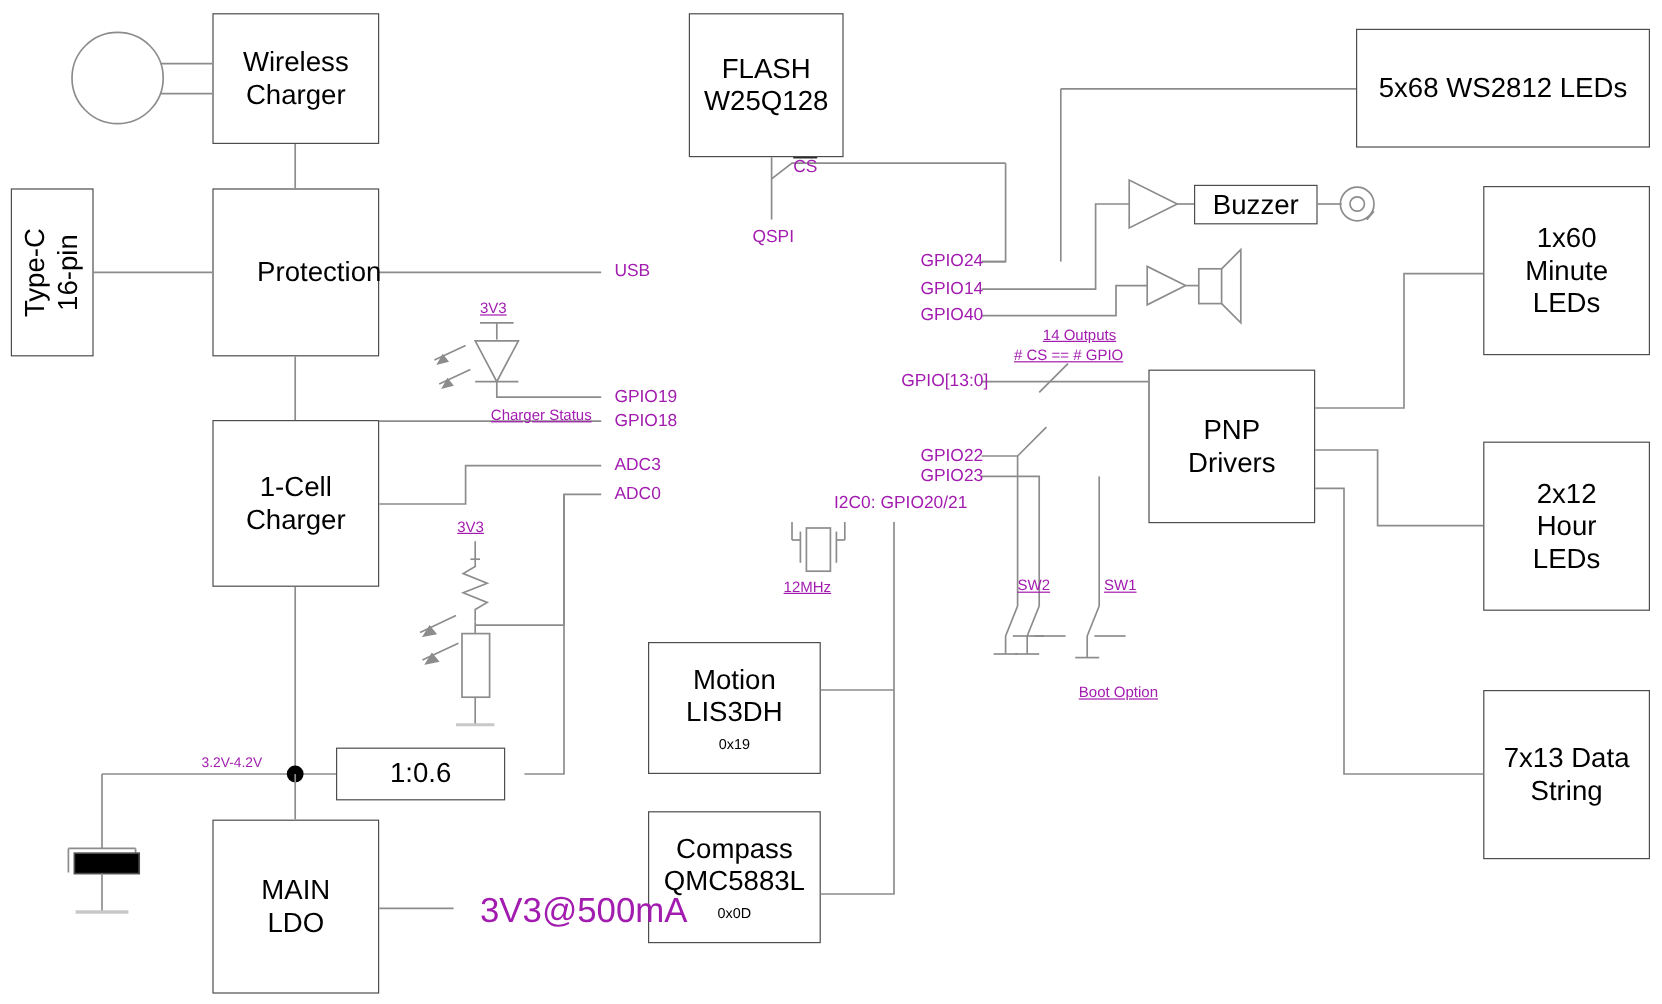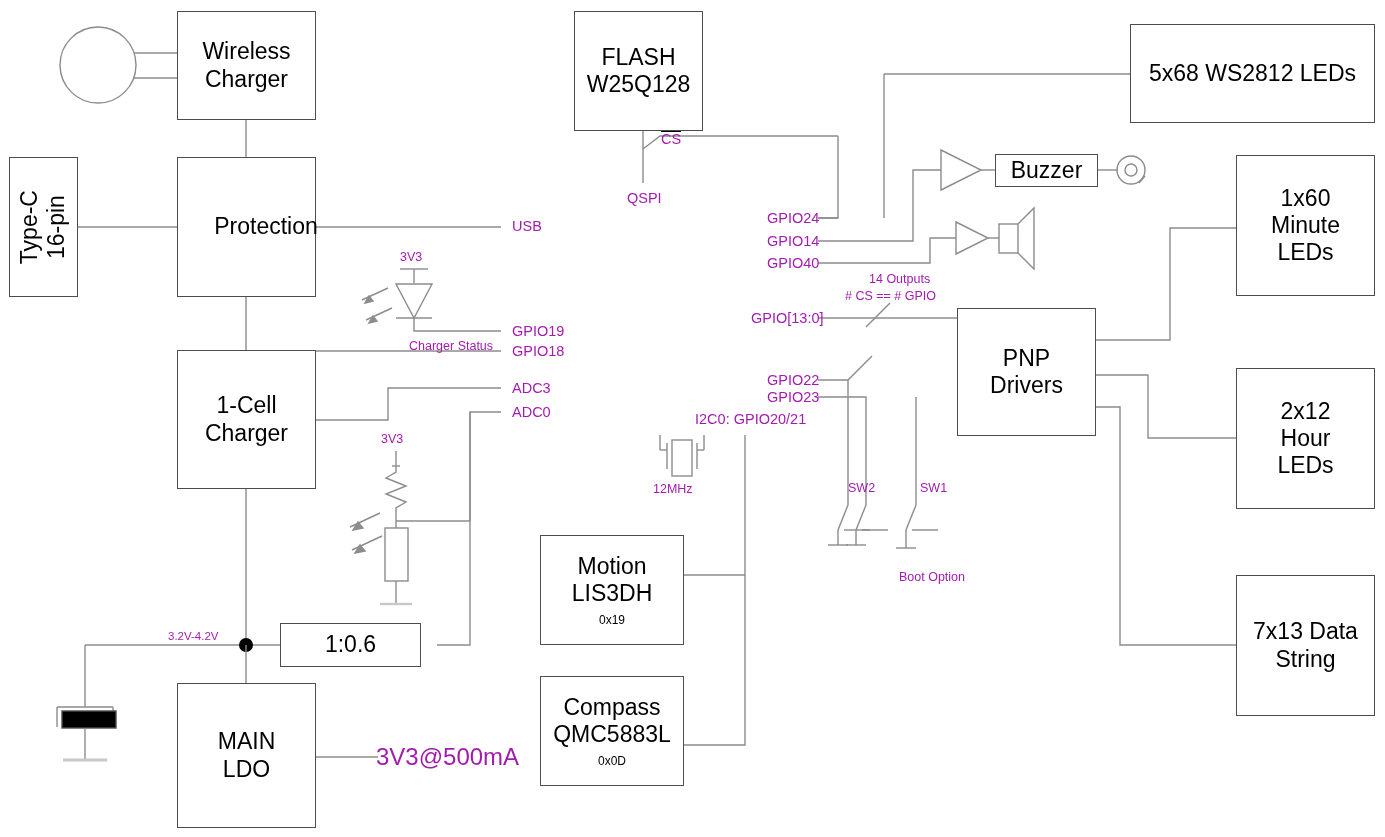--- a/index.html
+++ b/index.html
@@ -36,21 +36,21 @@
   .blk .l1 { font-size: 23px; }
   .blk .l2 { font-size: 23px; }
   .blk .addr { font-size: 12px; margin-top: 5px; }
   .lbl {
     position: absolute;
     color: #a21caf;
     white-space: nowrap;
     background: transparent;
   }
   .pin { font-size: 14.5px; }
-  .small { font-size: 12.5px; }
+  .small { font-size: 12.5px; text-decoration: underline; }
   .tiny { font-size: 11.5px; }
   .rot {
     transform: rotate(-90deg);
     transform-origin: center center;
     white-space: nowrap;
     font-size: 23px;
     line-height: 1.18;
   }
   .ovl { border-top: 1.3px solid #000; padding-top: 0px; display:inline-block; line-height:1.05;}
 </style>
@@ -291,21 +291,21 @@
   <div class="lbl small" style="left:869px; top:272px;">14 Outputs</div>
   <div class="lbl small" style="left:845px; top:289px;"># CS == # GPIO</div>
 
   <div class="lbl small" style="left:653px; top:482px;">12MHz</div>
 
   <div class="lbl small" style="left:848px; top:481px;">SW2</div>
   <div class="lbl small" style="left:920px; top:481px;">SW1</div>
   <div class="lbl small" style="left:899px; top:570px;">Boot Option</div>
 
   <div class="lbl tiny" style="left:168px; top:630px;">3.2V-4.2V</div>
-  <div class="lbl" style="left:376px; top:743px; font-size:24px;">3V3@500mA</div>
+  <div class="lbl" style="left:400px; top:743px; font-size:29px;">3V3@500mA</div>
 
   <svg class="wires" viewBox="0 0 1385 837">
     <g fill="none" stroke="#8c8c8c" stroke-width="1.4">
       <path d="M916 397 L916 505"></path>
       <path d="M916 505 L906 530"></path>
       <path d="M912 530 L938 530"></path>
       <path d="M906 530 L906 548"></path>
       <path d="M896 548 L916 548"></path>
     </g>
   </svg>

